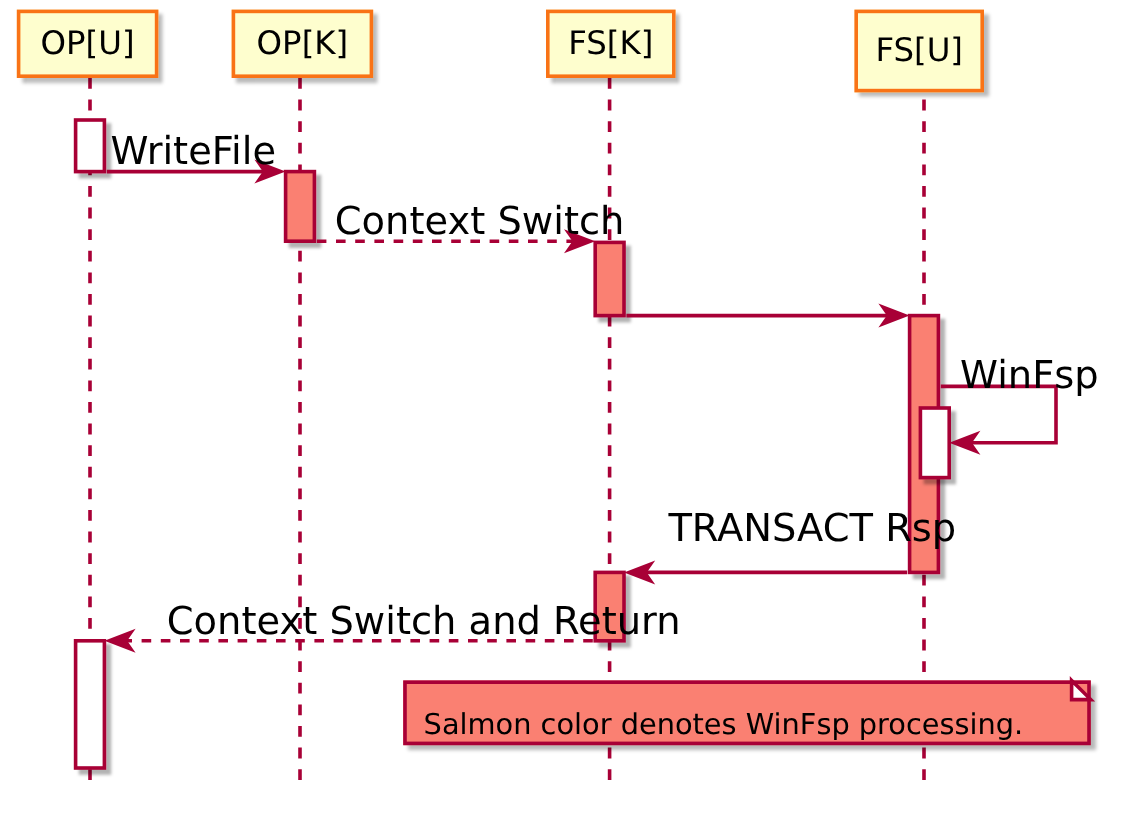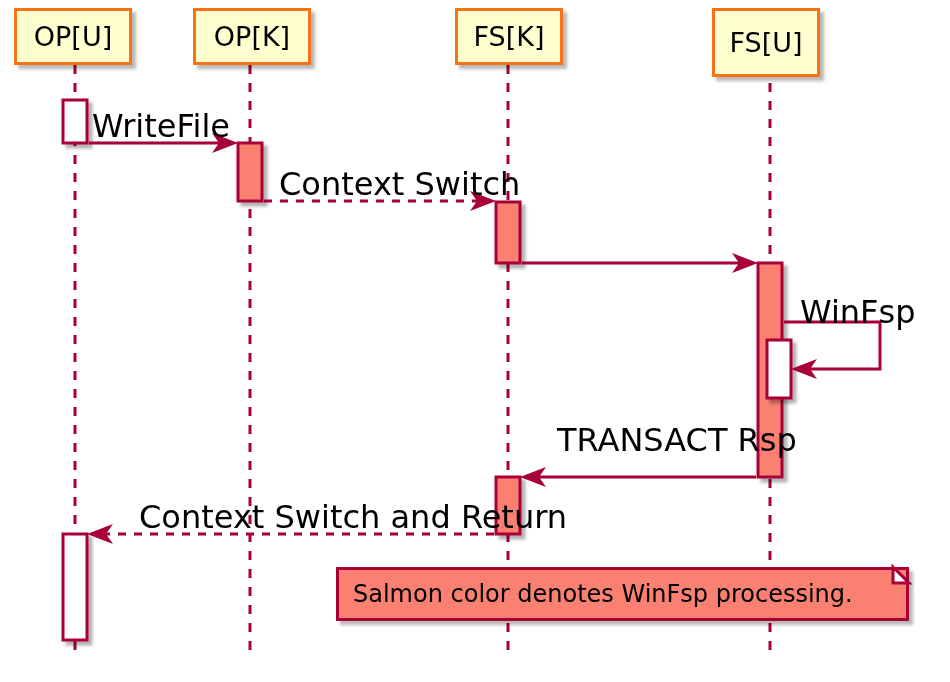--- a/index.html
+++ b/index.html
@@ -46,21 +46,21 @@
   }
   .note-box {
     position: absolute;
     box-sizing: border-box;
     background: #FA8072;
     border: 3px solid #A80036;
     box-shadow: 4px 4px 3px rgba(0,0,0,0.28);
     font-size: 24px;
     color: #000000;
     display: flex;
-    align-items: center;
+    align-items: flex-end;
     padding-left: 14px;
     white-space: nowrap;
   }
 </style>
 </head>
 <body>
 
 <div id="diagram">
 
   <svg class="layer" viewBox="0 0 950 682" xmlns="http://www.w3.org/2000/svg">

